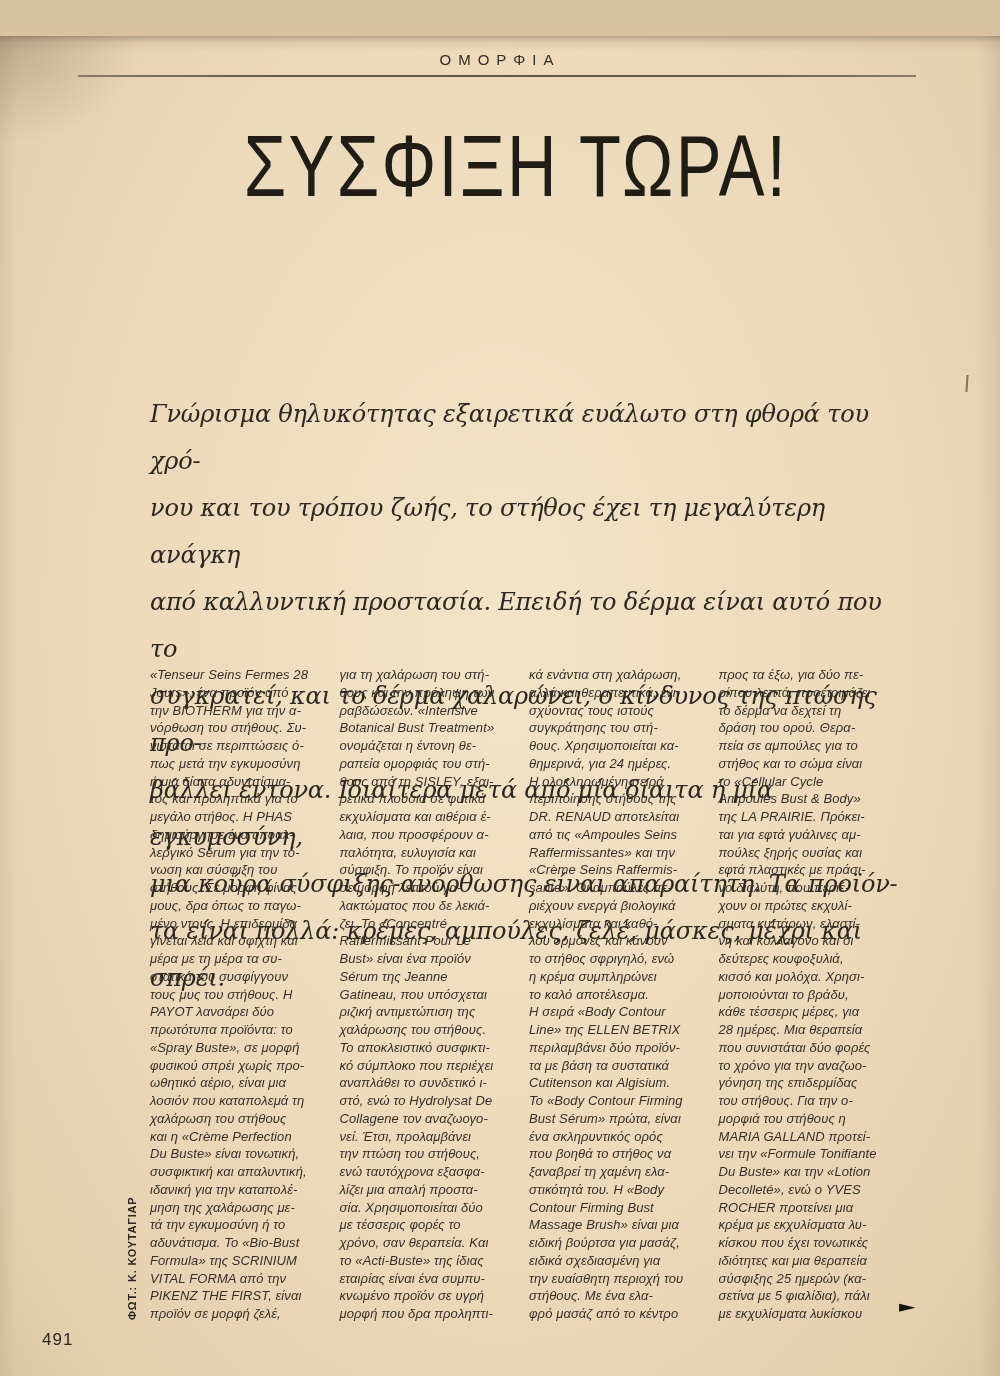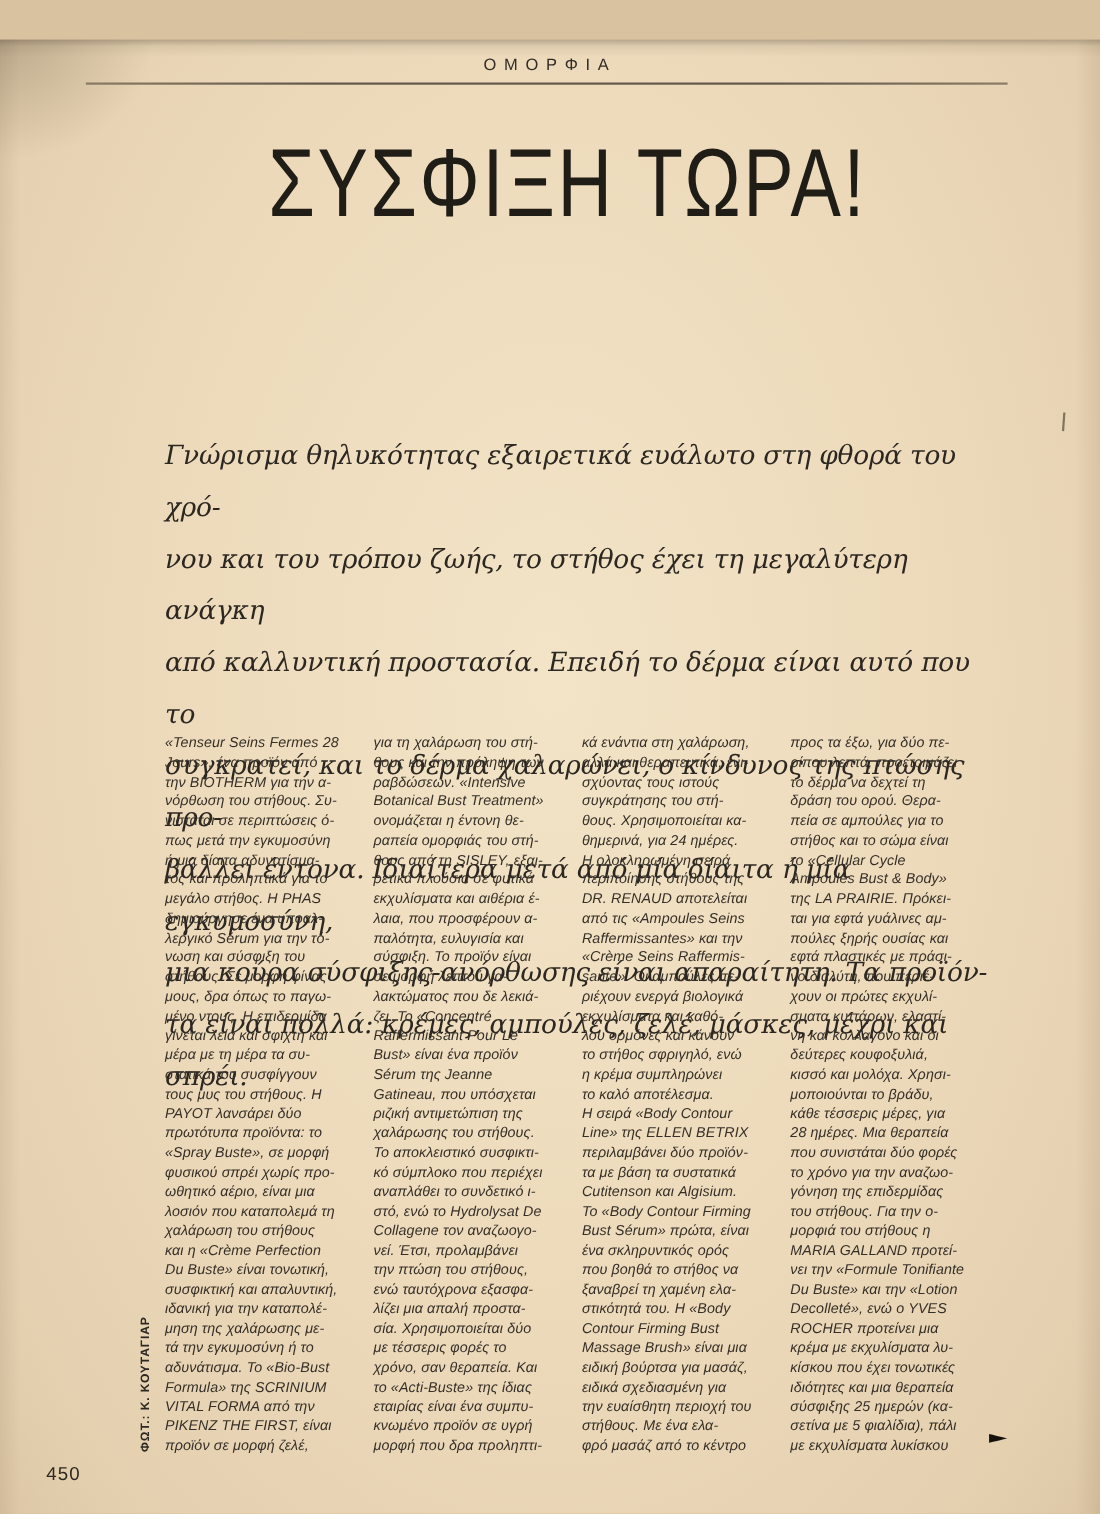--- a/index.html
+++ b/index.html
@@ -241,17 +241,17 @@
 ιδιότητες και μια θεραπεία
 σύσφιξης 25 ημερών (κα-
 σετίνα με 5 φιαλίδια), πάλι
 με εκχυλίσματα λυκίσκου</div>
   </div>
 
   <span class="continuation-arrow">►</span>
 
   <div class="photo-credit">ΦΩΤ.: Κ. ΚΟΥΤΑΓΙΑΡ</div>
 
-  <div class="page-number">450</div>
+  <div class="page-number">491</div>
 
   <div class="margin-tick"></div>
 
 </div>
 
 </body></html>

